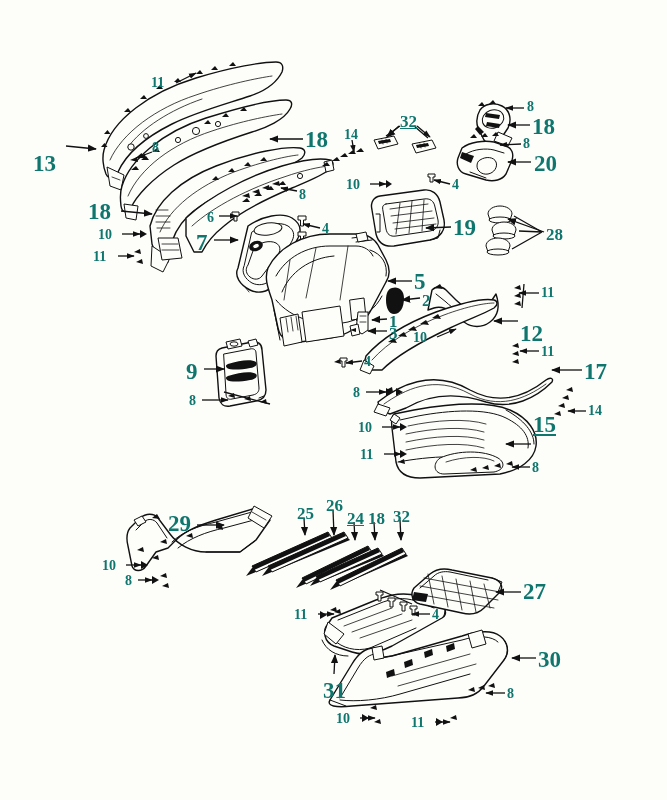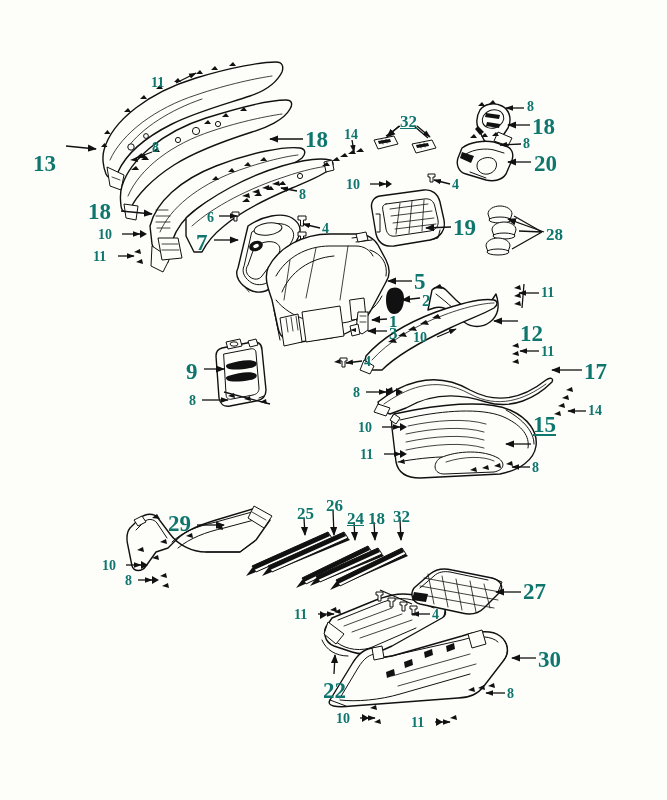--- a/index.html
+++ b/index.html
@@ -610,20 +610,20 @@
       <div class="lbl small" style="left: 102px; top: 559px;">10</div>
       <div class="lbl small" style="left: 125px; top: 574px;">8</div>
       <div class="lbl mid" style="left: 297px; top: 505px;">25</div>
       <div class="lbl mid" style="left: 326px; top: 497px;">26</div>
       <div class="lbl mid" style="left: 347px; top: 510px; text-decoration: underline;">24</div>
       <div class="lbl mid" style="left: 368px; top: 510px;">18</div>
       <div class="lbl mid" style="left: 393px; top: 508px;">32</div>
       <div class="lbl big" style="left: 523px; top: 580px; text-align: right;">27</div>
       <div class="lbl small" style="left: 294px; top: 608px;">11</div>
       <div class="lbl small" style="left: 432px; top: 608px;">4</div>
-      <div class="lbl big" style="left: 323px; top: 679px;">22</div>
+      <div class="lbl big" style="left: 323px; top: 679px;">31</div>
       <div class="lbl big" style="left: 538px; top: 648px;">30</div>
       <div class="lbl small" style="left: 507px; top: 687px;">8</div>
       <div class="lbl small" style="left: 336px; top: 712px;">10</div>
       <div class="lbl small" style="left: 411px; top: 716px;">11</div>
     </div>
 
 </div>
 
 </body></html>

